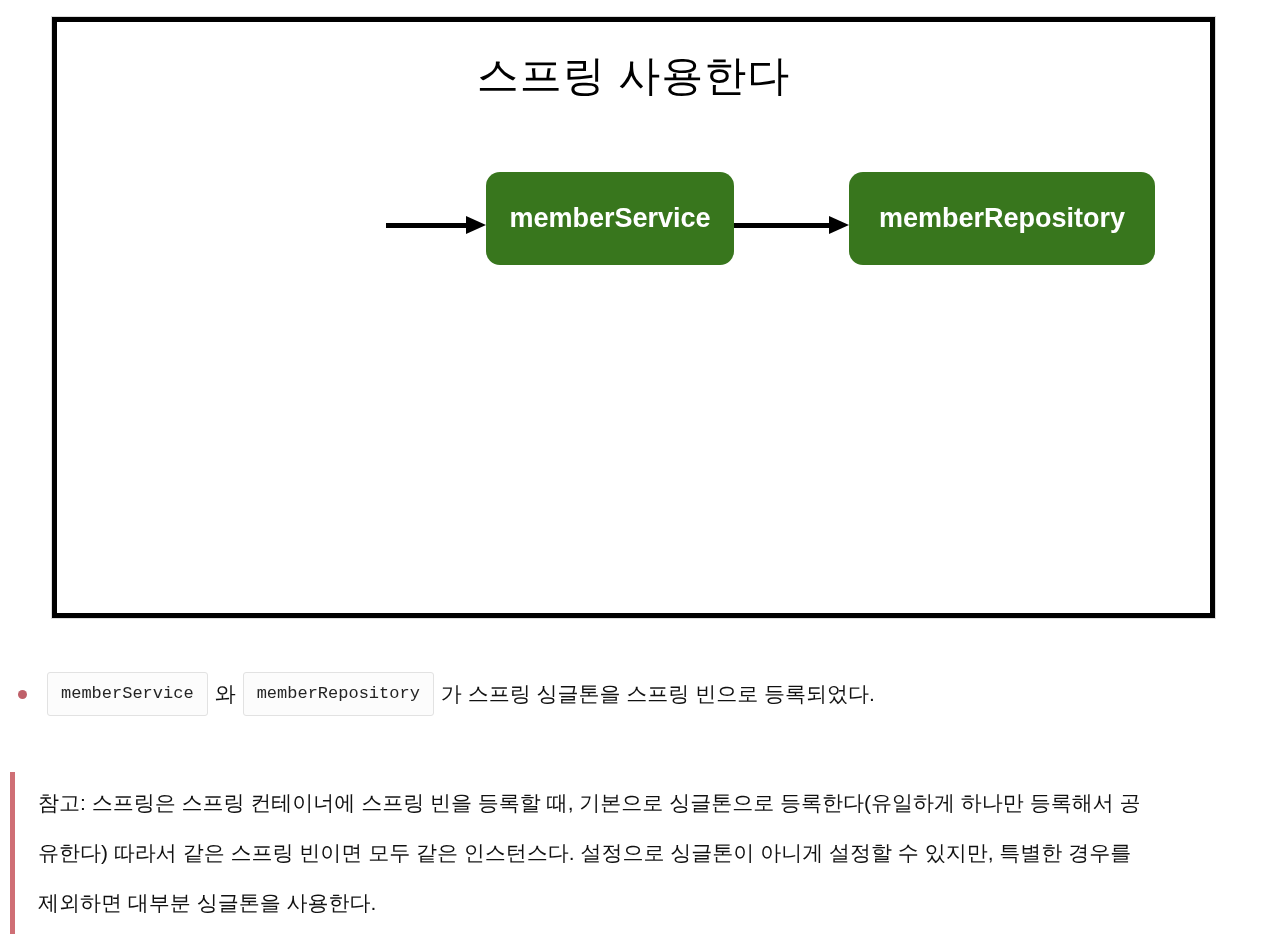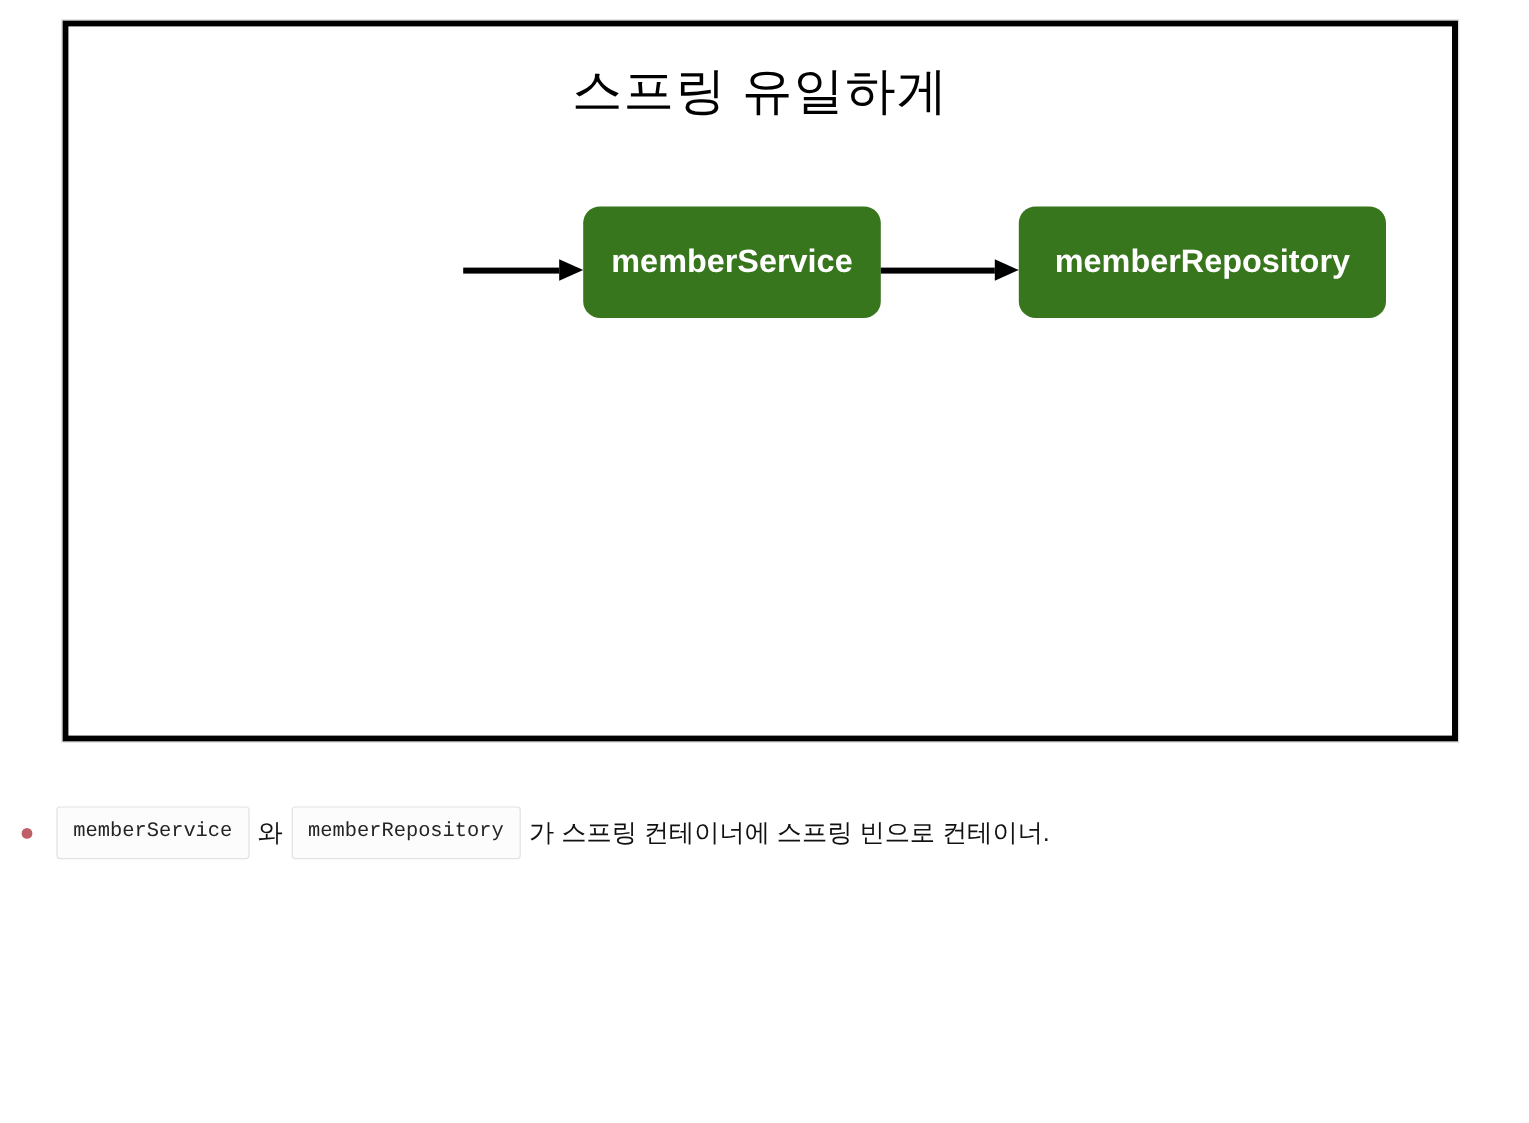--- a/index.html
+++ b/index.html
@@ -129,21 +129,21 @@
     color: #111111;
     max-width: 1105px;
   }
 </style>
 </head>
 <body>
 
 <div class="page">
 
   <figure class="diagram">
-    <div class="diagram-title">스프링 유일하게</div>
+    <div class="diagram-title">스프링 사용한다</div>
 
 
     <div class="flow-arrow flow-arrow-1">
       <div class="shaft"></div>
       <div class="head"></div>
     </div>
 
     <div class="node node-2">memberService</div>
 
     <div class="flow-arrow flow-arrow-2">
@@ -153,18 +153,21 @@
 
     <div class="node node-3">memberRepository</div>
   </figure>
 
   <div class="bullet-row">
     <span class="bullet-marker"></span>
     <span class="bullet-content">
       <code class="inline-code">memberService</code>
       <span class="sep">와</span>
       <code class="inline-code">memberRepository</code>
-      <span class="sep">가 스프링 컨테이너에 스프링 빈으로 컨테이너.</span>
+      <span class="sep">가 스프링 싱글톤을 스프링 빈으로 등록되었다.</span>
     </span>
   </div>
 
+  <blockquote class="note-quote">
+    <p>참고: 스프링은 스프링 컨테이너에 스프링 빈을 등록할 때, 기본으로 싱글톤으로 등록한다(유일하게 하나만 등록해서 공유한다) 따라서 같은 스프링 빈이면 모두 같은 인스턴스다. 설정으로 싱글톤이 아니게 설정할 수 있지만, 특별한 경우를 제외하면 대부분 싱글톤을 사용한다.</p>
+  </blockquote>
 
 </div>
 
 </body></html>

